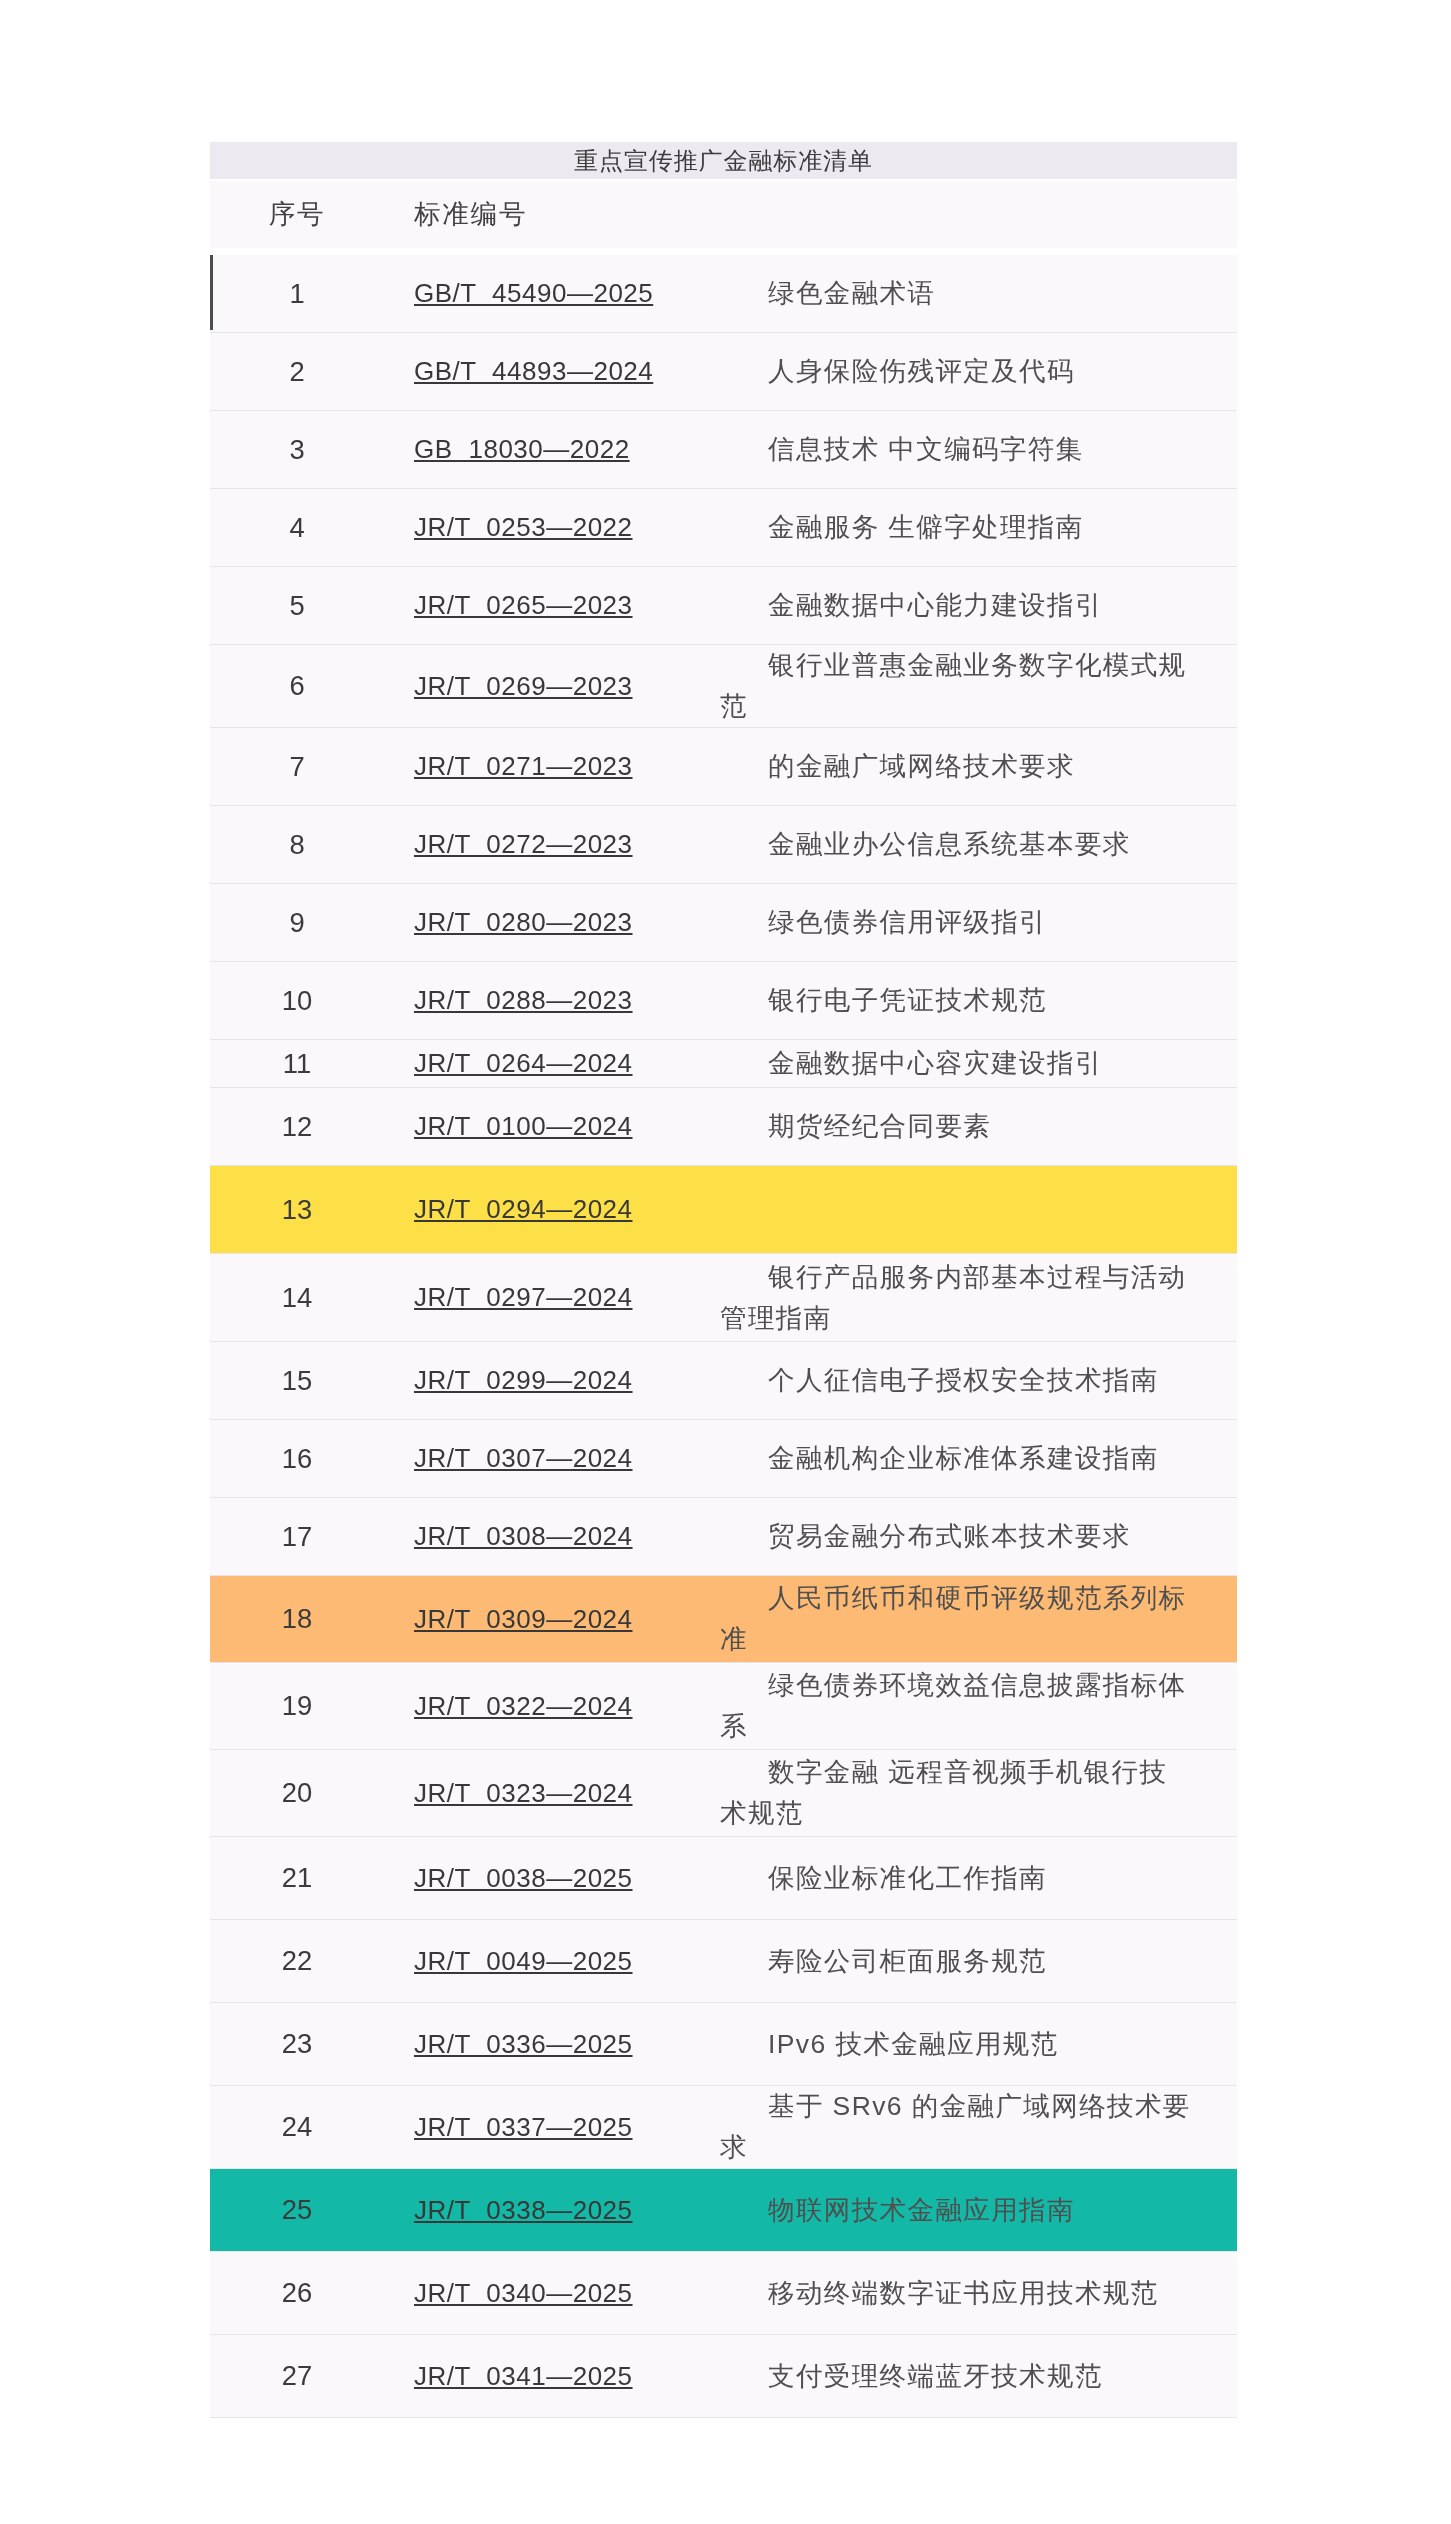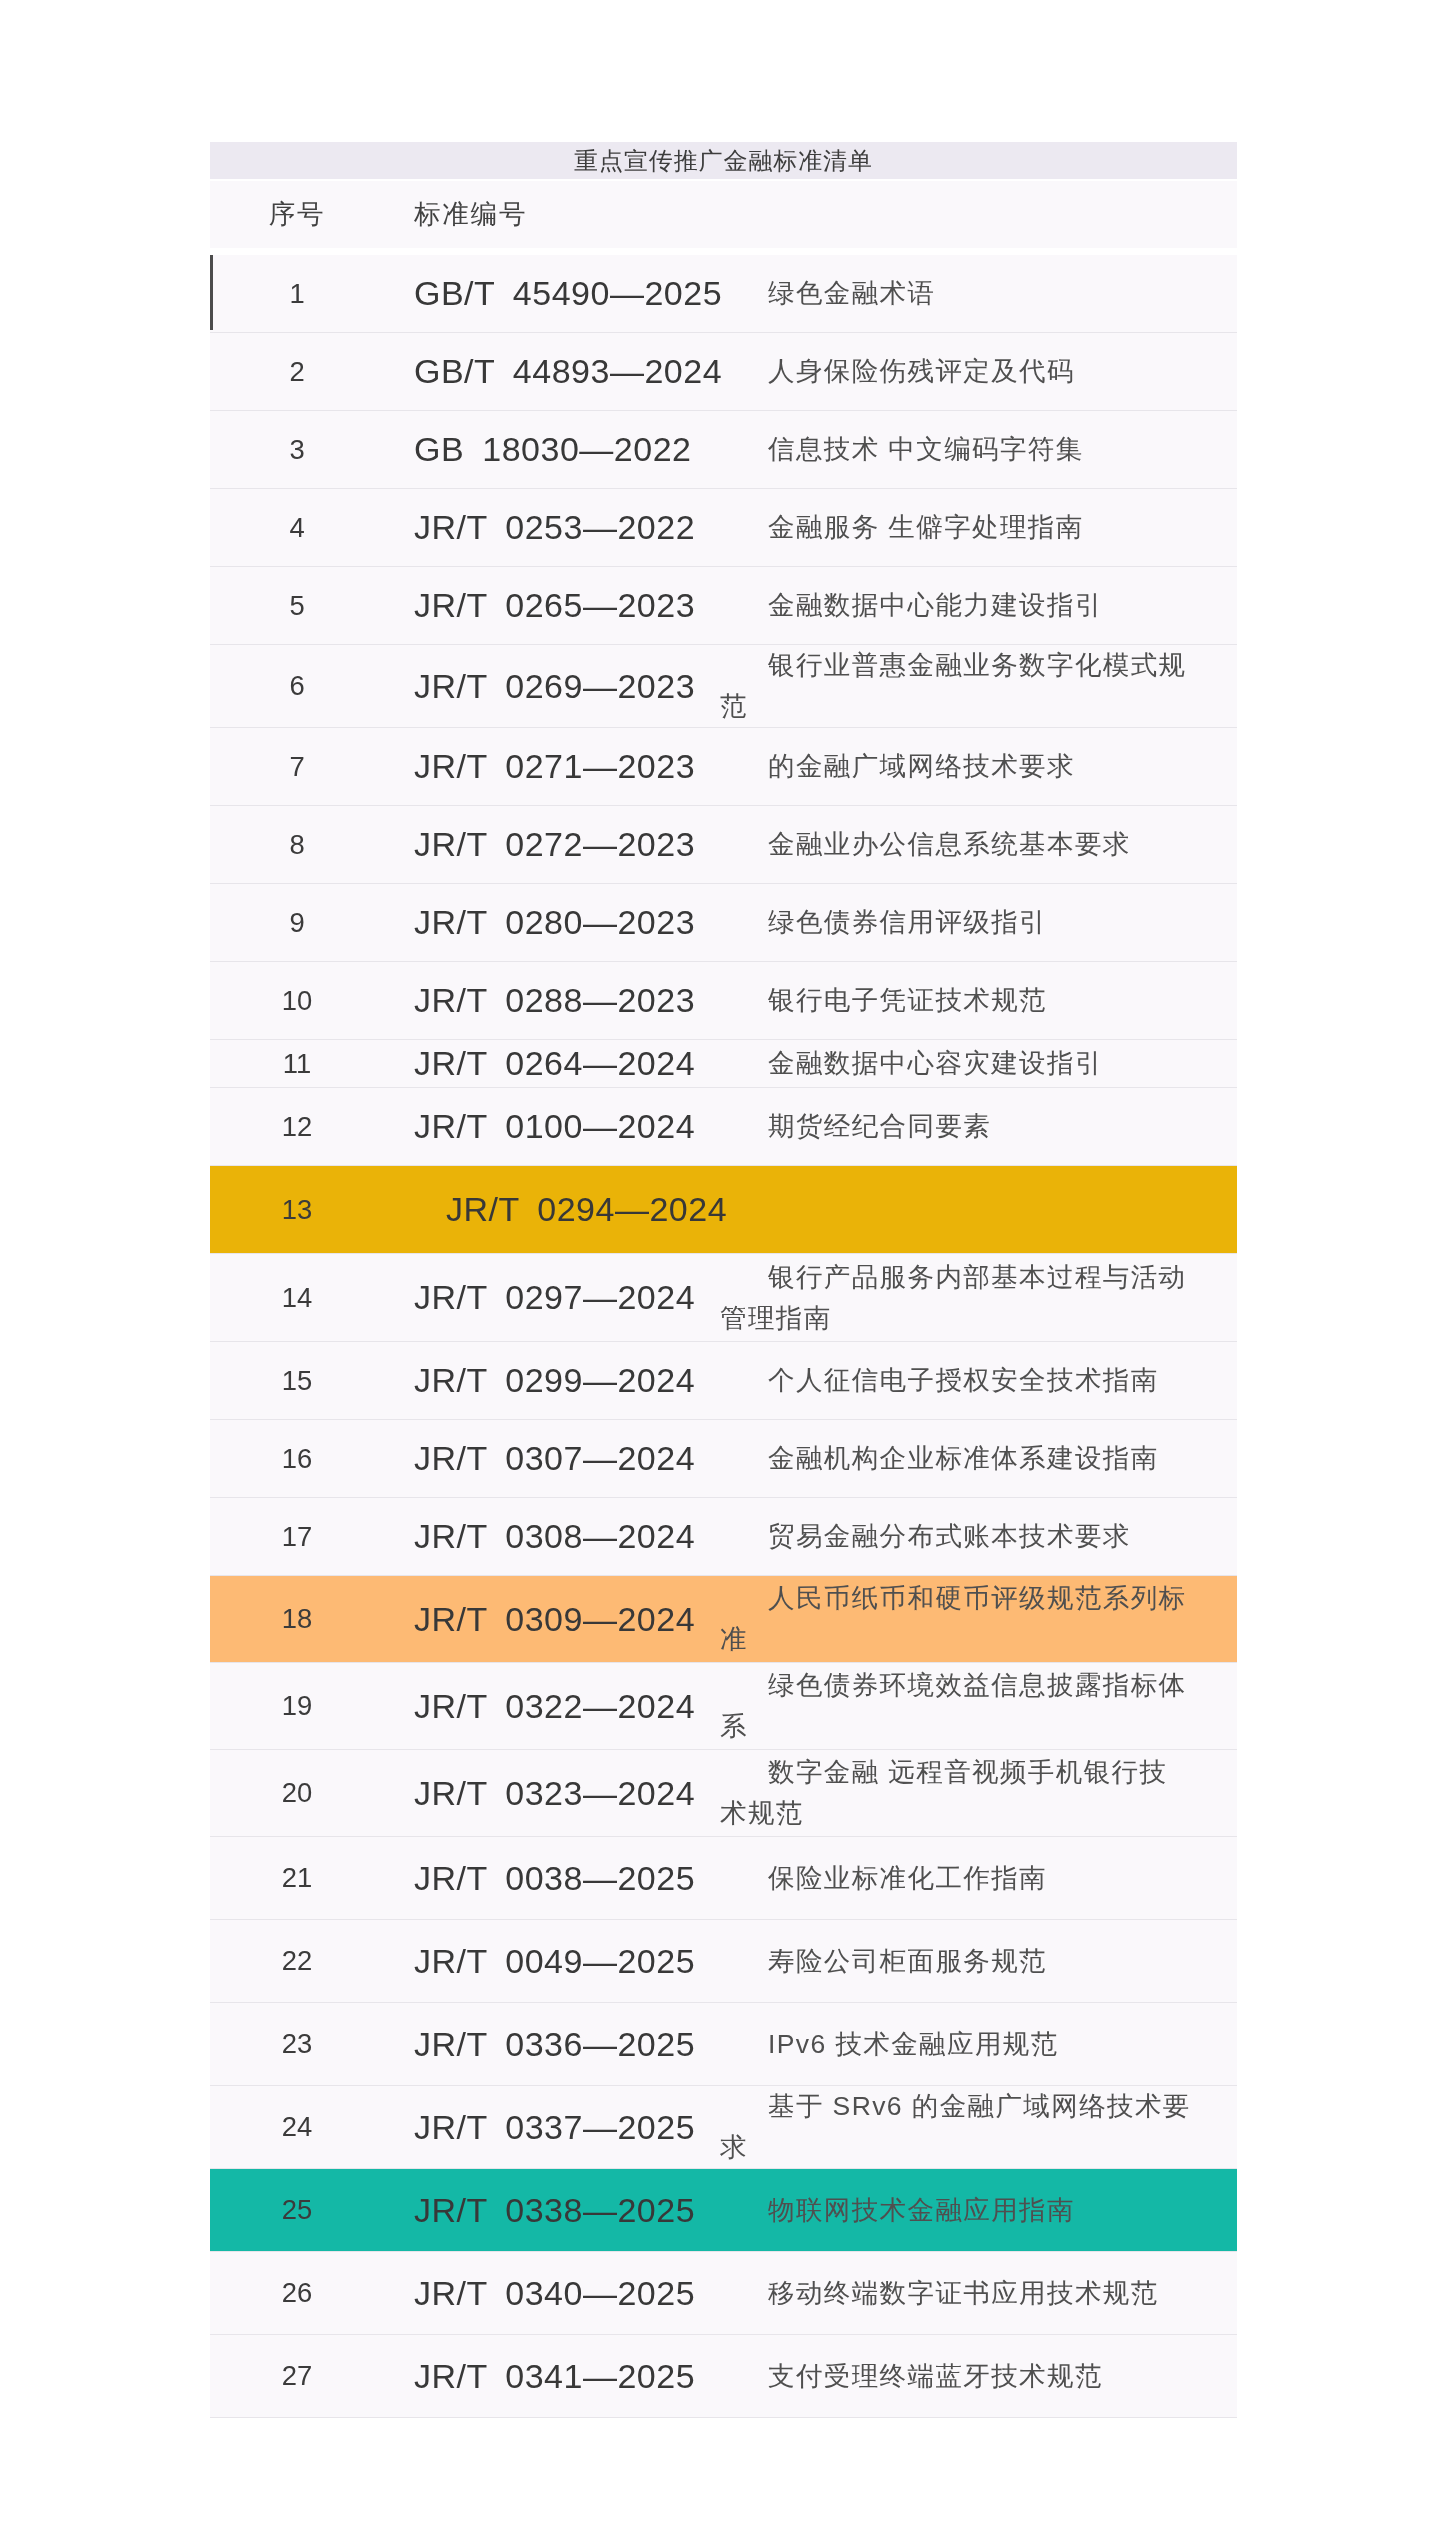--- a/index.html
+++ b/index.html
@@ -35,22 +35,22 @@
   }
   .data-row:nth-child(11){min-height:47px;}
   .data-row:nth-child(13),
   .data-row:nth-child(14){min-height:87px;}
   .data-row:nth-child(18),
   .data-row:nth-child(19),
   .data-row:nth-child(20){min-height:86px;}
   .data-row:nth-child(n+21){min-height:82px;}
   .cell-idx{text-align:center;font-size:27.4px;color:#3b3b3b;}
   .cell-code{
-    padding-left:30px;font-size:34px;color:#383838;
-    letter-spacing:0.5px;word-spacing:8.2px;white-space:nowrap;
+    padding-left:30px;font-size:26px;color:#383838;
+    letter-spacing:0.5px;word-spacing:8.2px;white-space:nowrap;text-decoration:underline;
   }
   .cell-name{
     padding-left:34px;padding-right:46px;
     color:#4f4f4f;letter-spacing:1.4px;line-height:1.55;
     text-indent:48px;
   }
   .left-artifact{
     position:absolute;left:0;top:0;bottom:1.8px;width:2.7px;
     background:#4c4c4c;
   }
@@ -122,21 +122,21 @@
       <div class="data-row" style="background: rgb(250, 248, 251); border-bottom-color: rgb(231, 229, 234);">
         <div class="cell-idx">11</div>
         <div class="cell-code">JR/T 0264—2024</div>
         <div class="cell-name">金融数据中心容灾建设指引</div>
       </div>
       <div class="data-row" style="background: rgb(250, 248, 251); border-bottom-color: rgb(231, 229, 234);">
         <div class="cell-idx">12</div>
         <div class="cell-code">JR/T 0100—2024</div>
         <div class="cell-name">期货经纪合同要素</div>
       </div>
-      <div class="data-row" style="background: #eab308; border-bottom-color: rgb(231, 229, 234); gap: 32px;">
+      <div class="data-row" style="background: #fde047; border-bottom-color: rgb(231, 229, 234);">
         <div class="cell-idx">13</div>
         <div class="cell-code">JR/T 0294—2024</div>
       </div>
       <div class="data-row" style="background: rgb(250, 248, 251); border-bottom-color: rgb(231, 229, 234);">
         <div class="cell-idx">14</div>
         <div class="cell-code">JR/T 0297—2024</div>
         <div class="cell-name">银行产品服务内部基本过程与活动管理指南</div>
       </div>
       <div class="data-row" style="background: rgb(250, 248, 251); border-bottom-color: rgb(231, 229, 234);">
         <div class="cell-idx">15</div>

